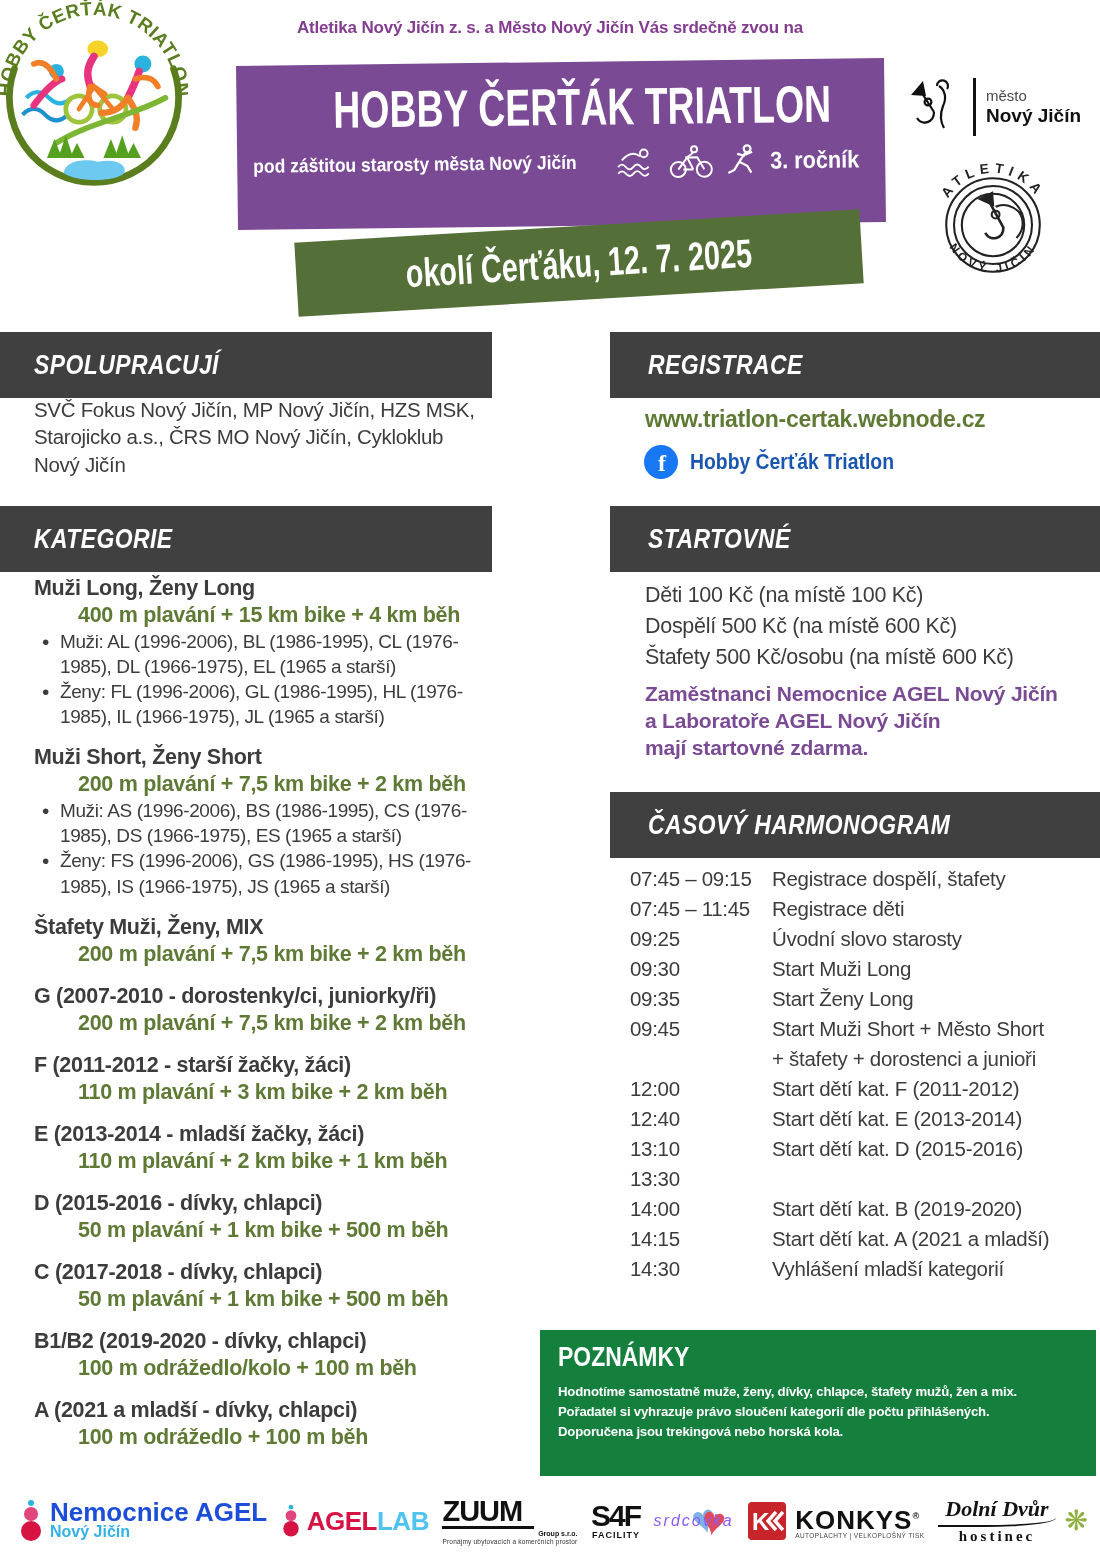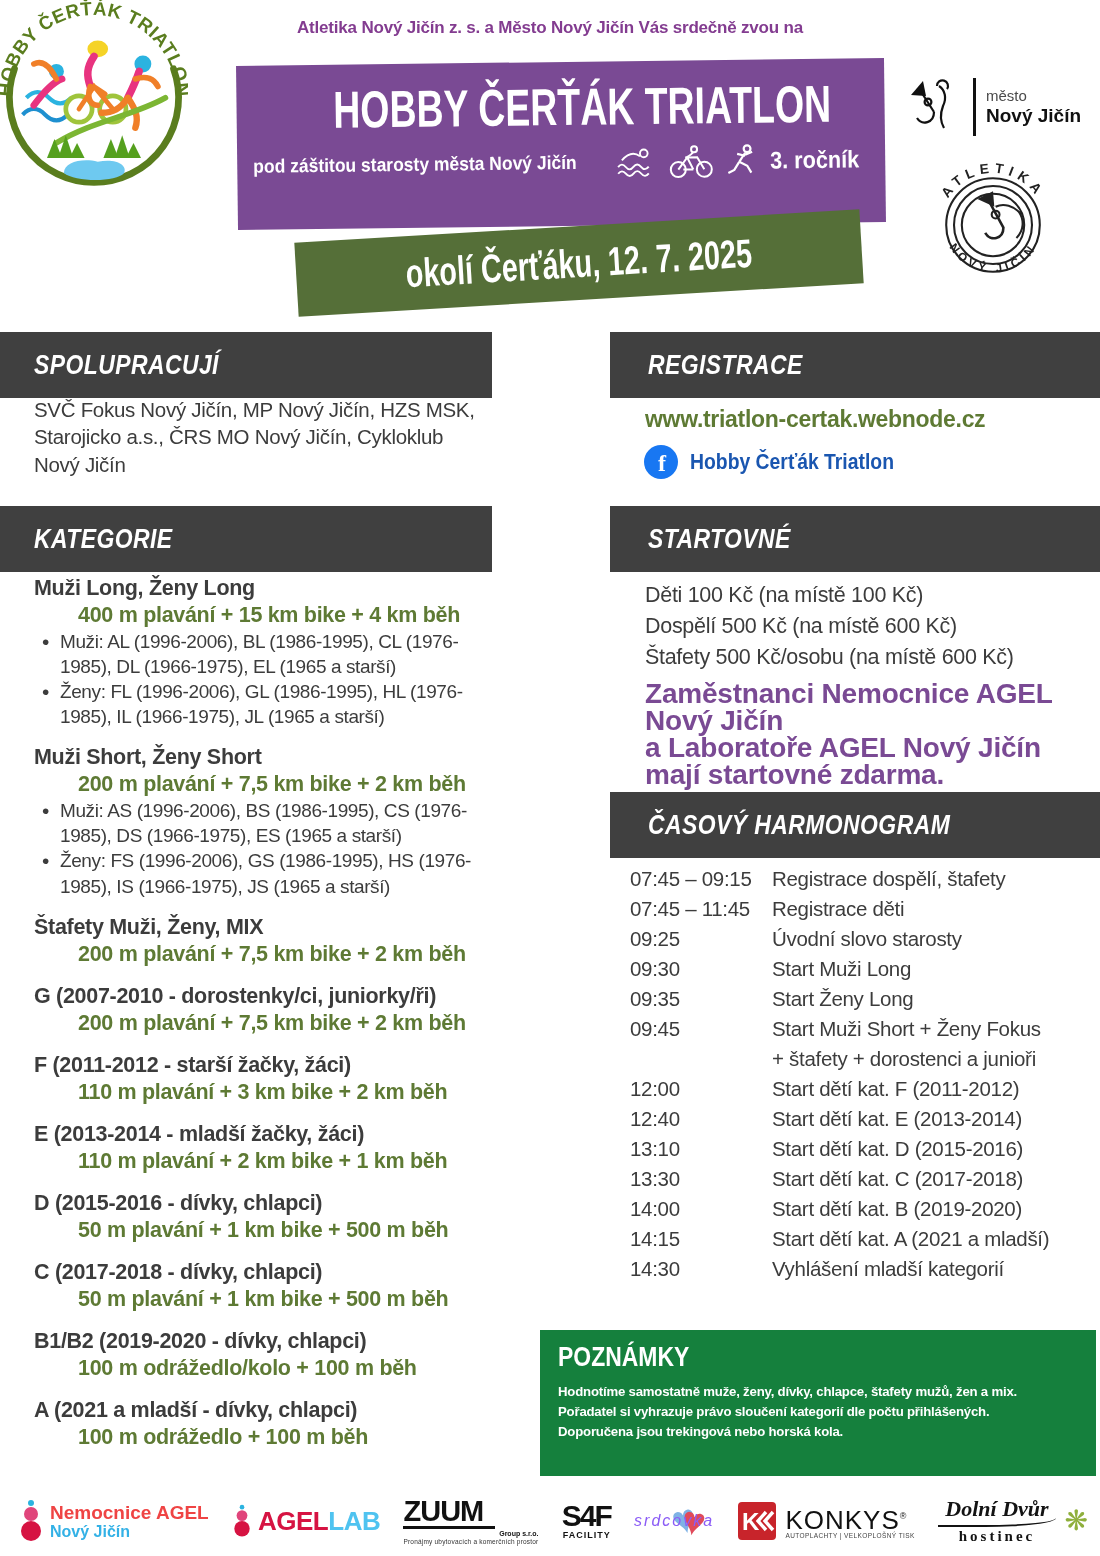--- a/index.html
+++ b/index.html
@@ -39,55 +39,55 @@
   .kat-name{font-size:21.5px;font-weight:bold;color:#3c3c3c;line-height:28px;letter-spacing:-.3px;}
   .kat-dist{font-size:21.5px;font-weight:bold;color:#5e7a34;line-height:27px;letter-spacing:-.3px;margin-left:44px;}
   .b{position:relative;padding-left:26px;font-size:19px;letter-spacing:-.4px;line-height:1.32;color:#3c3c3c;}
   .b::before{content:"•";position:absolute;left:8px;top:-1px;font-size:21px;}
 
   .reg-url{left:645px;top:406px;font-size:23px;font-weight:bold;color:#5e7a34;letter-spacing:-.3px;}
   .fb-row{left:643px;top:444px;display:flex;align-items:center;gap:11px;}
   .fb-name{font-size:22px;font-weight:bold;color:#1a56b0;}
 
   .start-lines{left:645px;top:580px;font-size:21.5px;line-height:31px;letter-spacing:-.3px;color:#3c3c3c;}
-  .start-high{left:645px;top:680px;font-size:28px;font-weight:bold;line-height:27px;color:#7a4a94;letter-spacing:-.2px;}
+  .start-high{left:645px;top:680px;font-size:21px;font-weight:bold;line-height:27px;color:#7a4a94;letter-spacing:-.2px;}
 
   .schedule{left:630px;top:864px;width:466px;}
   .srow{display:flex;font-size:20.5px;line-height:30px;letter-spacing:-.3px;color:#3c3c3c;}
   .stime{flex:0 0 142px;}
   .sevent{flex:1;}
 
   .poznamky{left:540px;top:1330px;width:556px;height:146px;background:#15803d;box-sizing:border-box;padding:12px 18px;}
   .poz-title{color:#fff;font-size:27px;font-weight:bold;}
   .poz-lines{margin-top:9px;color:#fff;font-size:13.2px;font-weight:bold;line-height:1.5;letter-spacing:-.2px;}
 
   
   .sponsors{left:18px;top:1492px;width:1064px;height:58px;display:flex;align-items:center;justify-content:space-between;}
   .sp{display:flex;align-items:center;gap:6px;}
-  .agel-n1{font-size:19px;font-weight:bold;color:#ef4444;line-height:21px;}
+  .agel-n1{font-size:26px;font-weight:bold;color:#1d4ed8;line-height:21px;}
   .agel-n2{font-size:16px;font-weight:bold;color:#33b1e6;line-height:18px;}
   .agellab-t{font-size:26px;font-weight:bold;letter-spacing:-.5px;}
   .agellab-t .p1{color:#d61342;}
   .agellab-t .p2{color:#4fc3f0;}
   .zuum{display:flex;flex-direction:column;align-items:flex-start;}
   .zuum-name{font-size:29px;font-weight:bold;color:#111;letter-spacing:-1px;line-height:28px;}
   .zuum-bar{width:92px;height:3px;background:#111;margin:1px 0 1px 0;position:relative;}
   .zuum-grp{font-size:7px;font-weight:bold;color:#111;align-self:flex-end;line-height:8px;}
   .zuum-tag{font-size:6.5px;color:#333;letter-spacing:.2px;}
   .s4f{display:flex;flex-direction:column;align-items:center;}
   .s4f-name{font-size:30px;font-weight:bold;color:#111;letter-spacing:-2px;line-height:28px;}
   .s4f-sub{font-size:9px;font-weight:bold;color:#111;letter-spacing:1px;align-self:flex-end;}
   .srd{position:relative;height:52px;display:flex;align-items:center;}
   .srd-text{position:relative;z-index:2;font-size:16px;font-style:italic;color:#8b5cf6;letter-spacing:2px;}
   .srd-hearts{position:absolute;z-index:1;left:38px;top:2px;font-size:40px;line-height:44px;}
   .srd-hb{color:#7fb2e5;position:absolute;left:0;top:0;transform:rotate(-14deg);}
   .srd-hr{color:#e04a5a;position:absolute;left:10px;top:2px;transform:rotate(10deg);}
   .konkys{display:flex;align-items:center;gap:8px;}
   .konkys-txt{display:flex;flex-direction:column;}
-  .konkys-name{font-size:26px;font-weight:normal;color:#111;letter-spacing:1px;line-height:26px;}
+  .konkys-name{font-size:26px;font-weight:bold;color:#111;letter-spacing:1px;line-height:26px;}
   .konkys-name sup{font-size:9px;}
   .konkys-tag{font-size:6.5px;color:#444;letter-spacing:.4px;align-self:center;}
   .dd{position:relative;display:flex;flex-direction:column;align-items:center;font-family:"Liberation Serif",serif;padding-right:26px;}
   .dd1{font-size:22px;font-weight:bold;font-style:italic;color:#131313;line-height:22px;}
   .dd-arc{width:118px;height:7px;border-bottom:2px solid #131313;border-radius:0 0 60%/0 0 100% 100%;margin-top:-2px;}
   .dd2{font-size:15px;font-weight:bold;color:#131313;letter-spacing:3px;line-height:18px;}
   .dd-flower{position:absolute;right:-6px;top:6px;color:#8faf3c;font-size:28px;}
 </style>
 </head>
 <body>
@@ -312,41 +312,40 @@
     <div class="srow">
         <span class="stime">09:30</span>
         <span class="sevent">Start Muži Long</span>
       </div>
     <div class="srow">
         <span class="stime">09:35</span>
         <span class="sevent">Start Ženy Long</span>
       </div>
     <div class="srow">
         <span class="stime">09:45</span>
-        <span class="sevent">Start Muži Short + Ženy Fokus</span>
+        <span class="sevent">Start Muži Short + Město Short</span>
       </div>
     <div class="srow">
         <span class="stime"></span>
         <span class="sevent">+ štafety + dorostenci a junioři</span>
       </div>
     <div class="srow">
         <span class="stime">12:00</span>
         <span class="sevent">Start dětí kat. F (2011-2012)</span>
       </div>
     <div class="srow">
         <span class="stime">12:40</span>
         <span class="sevent">Start dětí kat. E (2013-2014)</span>
       </div>
     <div class="srow">
         <span class="stime">13:10</span>
         <span class="sevent">Start dětí kat. D (2015-2016)</span>
       </div>
     <div class="srow">
         <span class="stime">13:30</span>
-        <span class="sevent">Start dětí kat. C (2017-2018)</span>
       </div>
     <div class="srow">
         <span class="stime">14:00</span>
         <span class="sevent">Start dětí kat. B (2019-2020)</span>
       </div>
     <div class="srow">
         <span class="stime">14:15</span>
         <span class="sevent">Start dětí kat. A (2021 a mladší)</span>
       </div>
     <div class="srow">

